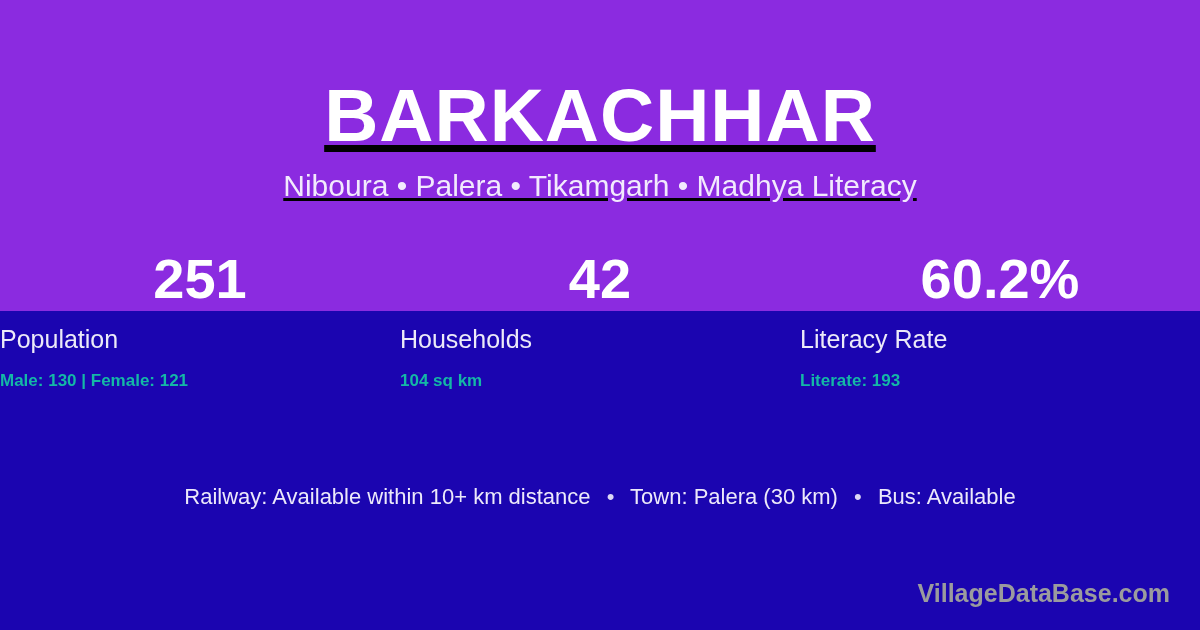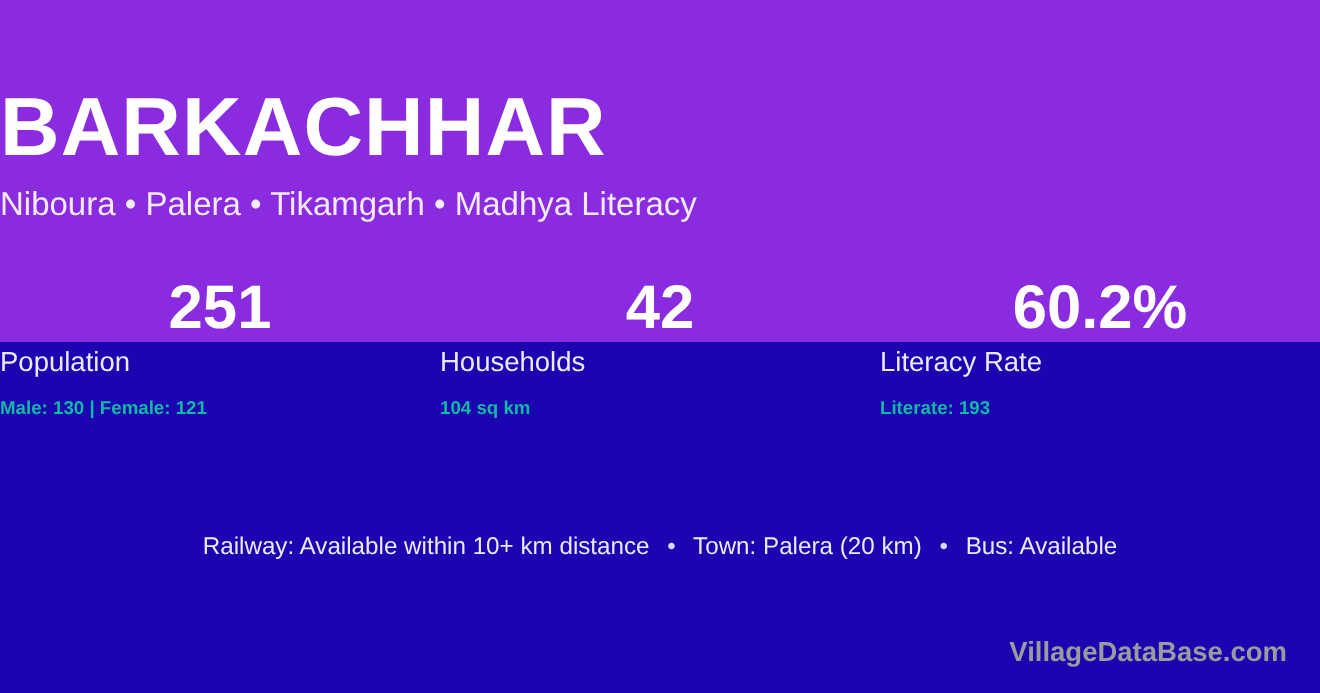--- a/index.html
+++ b/index.html
@@ -27,21 +27,23 @@
   .band-bottom {
     position:absolute; left:0; top:311px;
     width:1200px; height:319px;
     background:#1B05B0;
   }
 
   
   .header {
     position:absolute; left:0; top:0;
     width:1200px;
+    text-align:center;
     z-index:3;
+    text-decoration:underline;
   }
   .village-title {
     margin-top:78px;
     font-size:75px;
     font-weight:bold;
     letter-spacing:1px;
     color:#ffffff;
     line-height:1.0;
     white-space:nowrap;
   }
@@ -74,21 +76,21 @@
     height:72px;
     display:flex;
     align-items:center;
     justify-content:center;
   }
   .stat-label {
     font-size:25px;
     font-weight:normal;
     color:#eceaf8;
     line-height:1.0;
-    margin-top:2px;
+    margin-top:12px;
   }
   .stat-sub {
     font-size:17px;
     font-weight:bold;
     color:#14b8a6;
     line-height:1.0;
     margin-top:20px;
   }
 
   
@@ -150,20 +152,20 @@
       <div class="stat-value">60.2%</div>
       <div class="stat-label">Literacy Rate</div>
       <div class="stat-sub">Literate: 193</div>
     </div>
 
   </div>
 
   <div class="info-line">
     <span>Railway: Available within 10+ km distance</span>
     <span class="info-sep">•</span>
-    <span>Town: Palera (20 km)</span>
+    <span>Town: Palera (30 km)</span>
     <span class="info-sep">•</span>
     <span>Bus: Available</span>
   </div>
 
   <div class="watermark">VillageDataBase.com</div>
 
 </div>
 
 </body></html>

